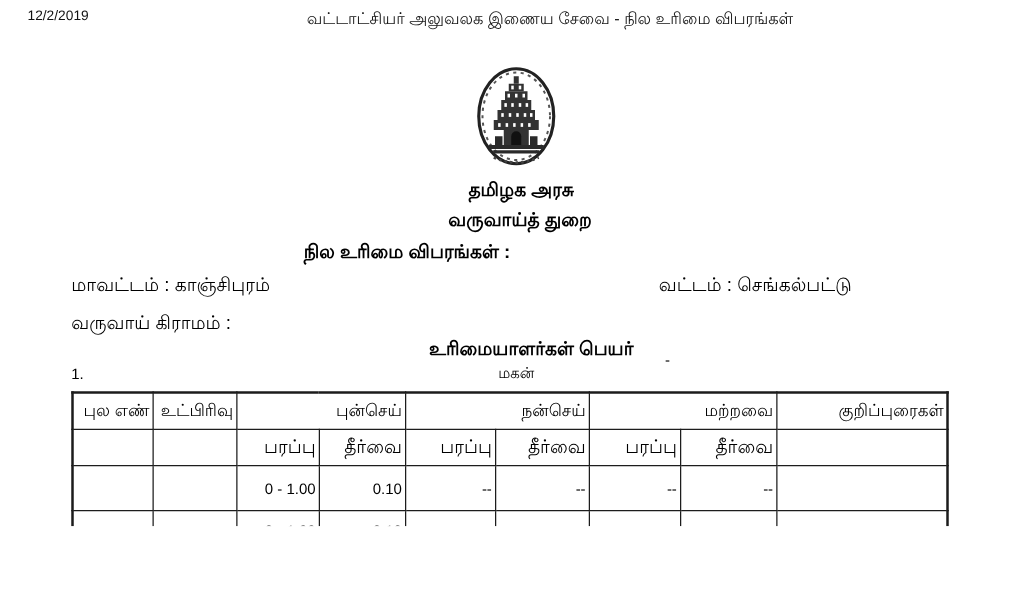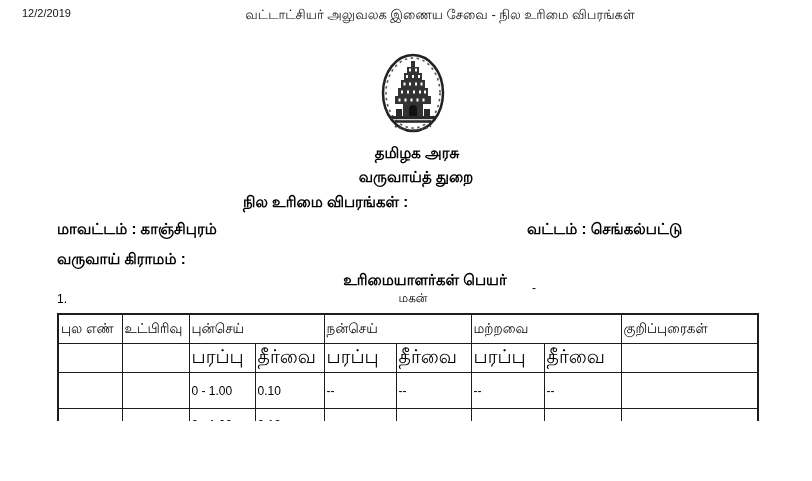--- a/index.html
+++ b/index.html
@@ -17,47 +17,47 @@
   .top-title {
     top: 7px; left: 0; width: 100%;
     text-align: center; font-size: 13px;
     padding-left: 68px; box-sizing: border-box;
     color: #111;
   }
   .emblem-wrap { top: 50px; left: 377px; width: 72px; height: 88px; }
   .gov-line   { top: 144px; left: 11px; width: 100%; text-align: center; font-size: 15px; font-weight: bold; }
   .dept-line  { top: 168px; left: 10px; width: 100%; text-align: center; font-size: 15px; font-weight: bold; }
   .section-title { top: 193px; left: 243px; font-size: 15px; font-weight: bold; text-align: right; }
-  .field { font-size: 15px; font-weight: bold; }
+  .field { font-size: 15px; font-weight: normal; }
   .f-district { top: 220px; left: 57px; }
   .f-taluk    { top: 220px; left: 527px; }
   .f-village  { top: 250px; left: 57px; }
   .f-patta    { top: 250px; left: 560px; }
   .owners-heading { top: 271px; left: 0; width: 100%; text-align: center; font-size: 15px; font-weight: bold; padding-left: 19px; }
   .serial-no  { top: 292px; left: 57px; font-size: 12px; }
   .relation   { top: 291px; left: 7px; width: 100%; text-align: center; font-size: 12px; }
   .father-dash { top: 281px; left: 532px; font-size: 12px; }
 
   table.land {
     position: absolute;
     top: 313px; left: 57px;
     border-collapse: collapse;
     table-layout: fixed;
     border: 2px solid #1c1c1c;
   }
   table.land th, table.land td {
     border: 1.5px solid #1c1c1c;
-    text-align: left;
+    text-align: right;
     vertical-align: middle;
     font-weight: normal;
     padding: 1px 2px;
     overflow: hidden;
   }
   tr.hdr1 th, tr.hdr1 td { height: 26px; font-size: 13.5px; }
-  tr.hdr2 th, tr.hdr2 td { height: 26px; font-size: 19px; }
+  tr.hdr2 th, tr.hdr2 td { height: 26px; font-size: 15px; }
   tr.hdr3 th, tr.hdr3 td { height: 34px; font-size: 13.5px; white-space: normal; line-height: 1.15; }
   tr.data1 td { height: 33px; font-size: 12px; }
   tr.data2 td { height: 29px; font-size: 12px; }
 </style>
 </head>
 <body>
 
 <div class="page">
 
   <div class="abs date">12/2/2019</div>

